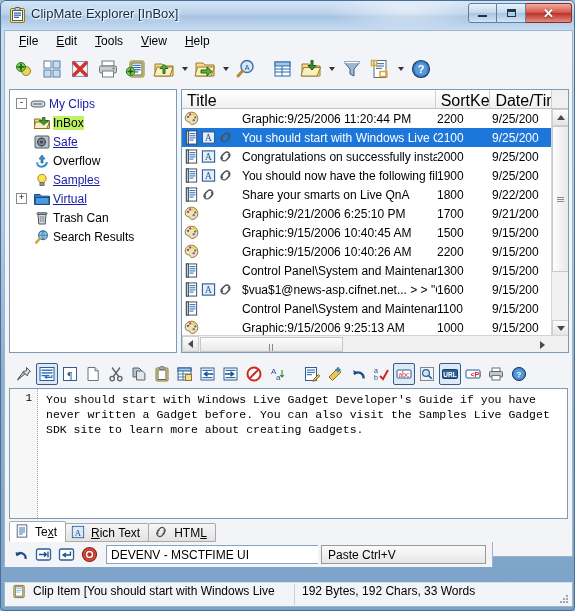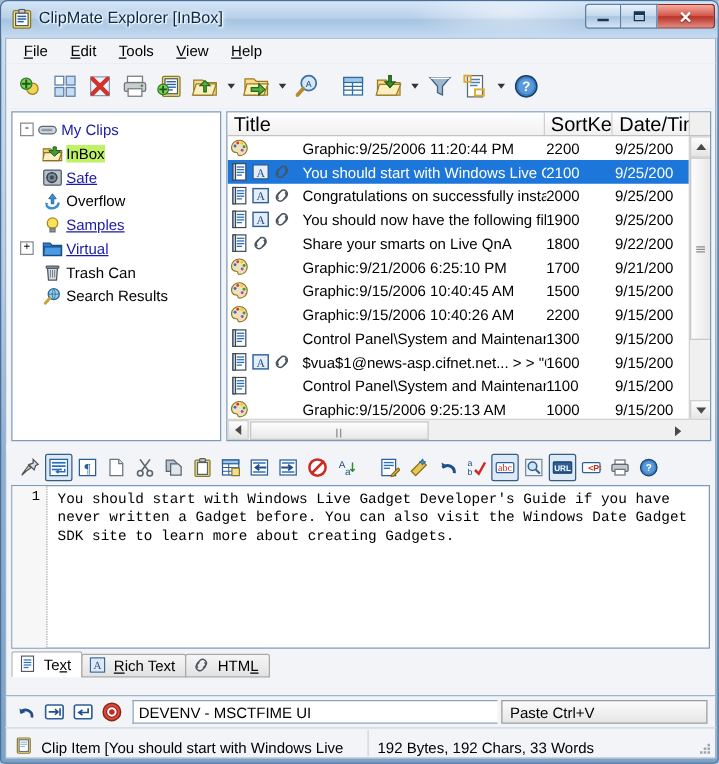--- a/index.html
+++ b/index.html
@@ -270,22 +270,22 @@
     margin-right: -1px;
   }
   .etab.active {
     background: #fff;
     height: 21px;
     border-bottom: 1px solid #fff;
   }
 
   
   #pastebar {
-    position: absolute; left: 3px; top: 556px;
-    width: 569px; height: 25px;
+    position: absolute; left: 3px; top: 541px;
+    width: 489px; height: 25px;
     background: #f2f4f7;
     border-left: 1px solid #9fb4c9;
     border-right: 1px solid #9fb4c9;
     display:flex; align-items:center; padding-left:5px; gap:3px;
   }
   .pb { width:20px;height:20px;display:flex;align-items:center;justify-content:center;}
   #srcfield {
     margin-left: 4px;
     flex: 1;
     height: 19px;
@@ -306,21 +306,21 @@
 
   
   #statusbar {
     position:absolute; left:3px; top:581px; width:569px; height:25px;
     background:#f2f4f7;
     border:1px solid #9fb4c9;
     border-top: 1px solid #d6dee6;
     display:flex; align-items:center;
   }
   .sbpanel {
-    height: 21px; display:flex; align-items:flex-end; gap:5px;
+    height: 21px; display:flex; align-items:flex-start; gap:5px;
     padding: 0 7px; font-size: 12px; color:#000;
     white-space: nowrap; overflow:hidden;
   }
   .sbpanel.p1 { width: 290px; border-right: 1px solid #c9d3dd; }
   .sbpanel.p2 { flex:1; }
   .sbgrip { position:absolute; right:4px; bottom:3px; width:10px; height:10px; }
   .sbgrip i { position:absolute; width:2px;height:2px;background:#9aa6b2;}
 </style>
 </head>
 <body>
@@ -1042,21 +1042,21 @@
             <circle cx="8" cy="8" r="4.9" fill="#5a9ad8"></circle>
             <text x="8" y="11.2" font-size="8" font-weight="bold" text-anchor="middle" fill="#fff" font-family="sans-serif">?</text>
           </svg>
         </div>
       </div>
 
       <div id="editbox">
         <div class="gutter">
           <span>1</span>
         </div>
-        <div class="edtext">You should start with Windows Live Gadget Developer's Guide if you have never written a Gadget before. You can also visit the Windows Date Gadget SDK site to learn more about creating Gadgets.</div>
+        <div class="edtext">You should start with Windows Live Gadget Developer's Guide if you have never written a Gadget before. You can also visit the Samples Live Gadget SDK site to learn more about creating Gadgets.</div>
       </div>
 
       <div id="edtabs">
         <div class="etab active">
           <span class="ico16">
             <svg width="14" height="14" viewBox="0 0 16 16">
               <rect x="2.5" y="1" width="11" height="14" fill="#fff" stroke="#4a545e"></rect>
               <g fill="#2b6fbf">
                   <rect x="4.5" y="4" width="7" height="1.1"></rect>
                   <rect x="4.5" y="6.3" width="7" height="1.1"></rect>

